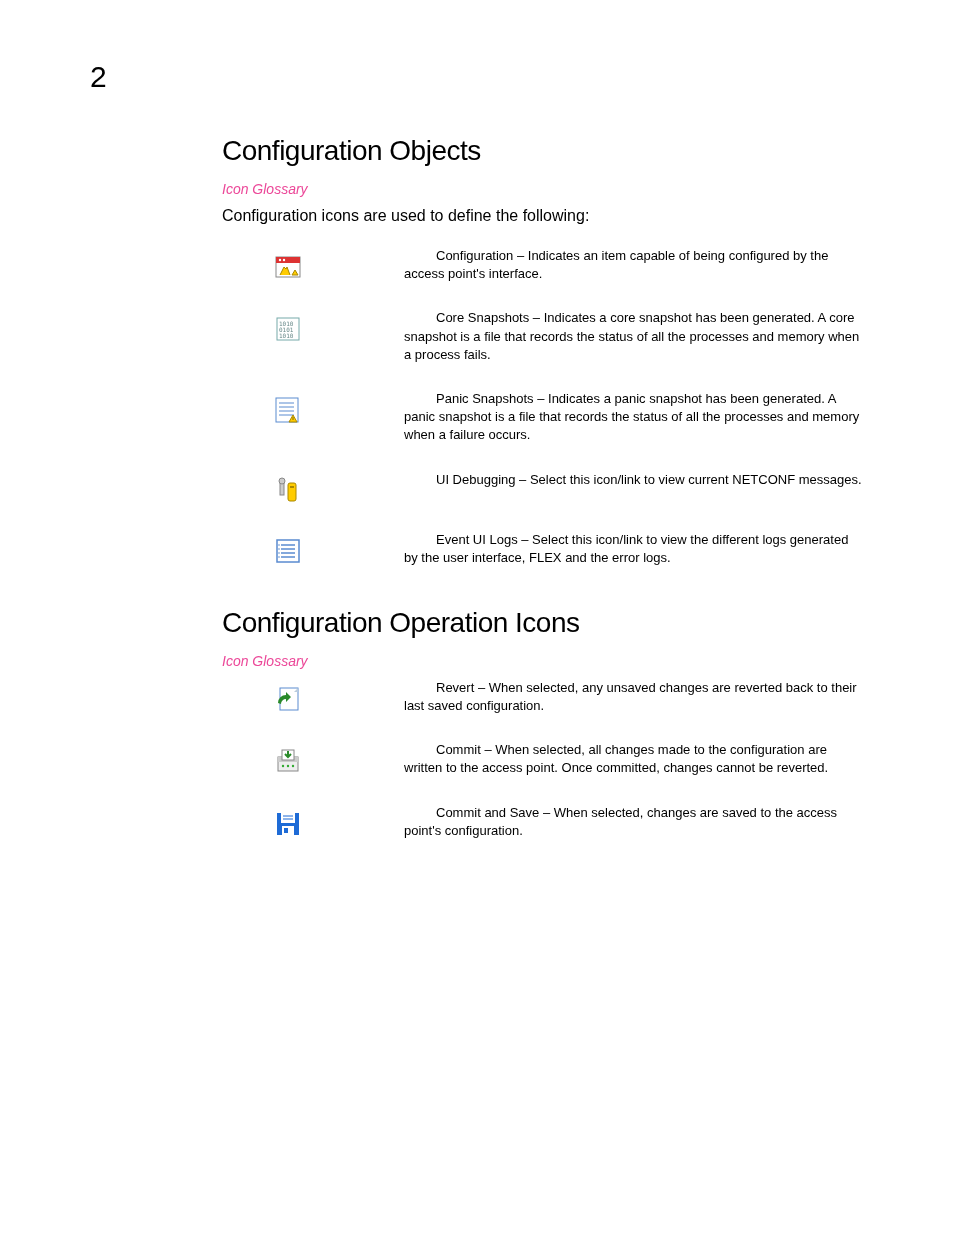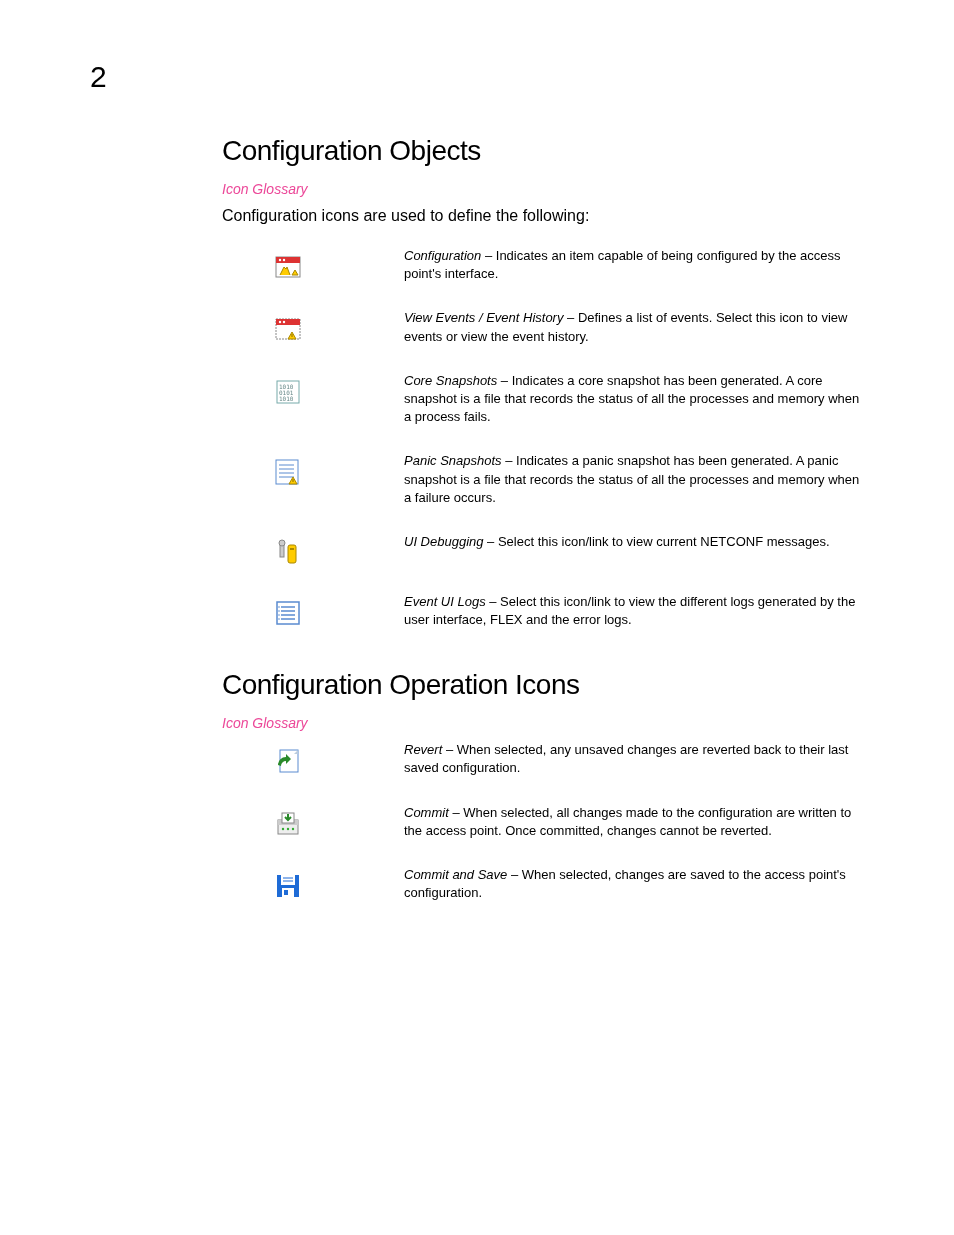--- a/index.html
+++ b/index.html
@@ -60,21 +60,21 @@
     justify-content: flex-start;
     padding-left: 52px;
     padding-top: 6px;
   }
   .desc-col {
     flex: 1;
     font-size: 13px;
     line-height: 1.4;
   }
   .term {
-    font-style: italic;
+    margin-left: 32px;
   }
   .section2 {
     margin-top: 40px;
   }
   
   .ico {
     width: 28px;
     height: 28px;
     display: inline-block;
   }
@@ -167,28 +167,20 @@
     <div class="breadcrumb">Icon Glossary</div>
     <div class="intro">Configuration icons are used to define the following:</div>
 
     <div class="item-row">
       <div class="icon-col">
           <span class="ico"><svg width="28" height="28">
               <use href="#configuration-icon"></use>
             </svg></span>
         </div>
       <div class="desc-col"><span class="term">Configuration</span><span> – Indicates an item capable of being configured by the access point's interface.</span></div>
-    </div>
-    <div class="item-row">
-      <div class="icon-col">
-          <span class="ico"><svg width="28" height="28">
-              <use href="#view-events-icon"></use>
-            </svg></span>
-        </div>
-      <div class="desc-col"><span class="term">View Events / Event History</span><span> – Defines a list of events. Select this icon to view events or view the event history.</span></div>
     </div>
     <div class="item-row">
       <div class="icon-col">
           <span class="ico"><svg width="28" height="28">
               <use href="#core-snapshots-icon"></use>
             </svg></span>
         </div>
       <div class="desc-col"><span class="term">Core Snapshots</span><span> – Indicates a core snapshot has been generated. A core snapshot is a file that records the status of all the processes and memory when a process fails.</span></div>
     </div>
     <div class="item-row">

